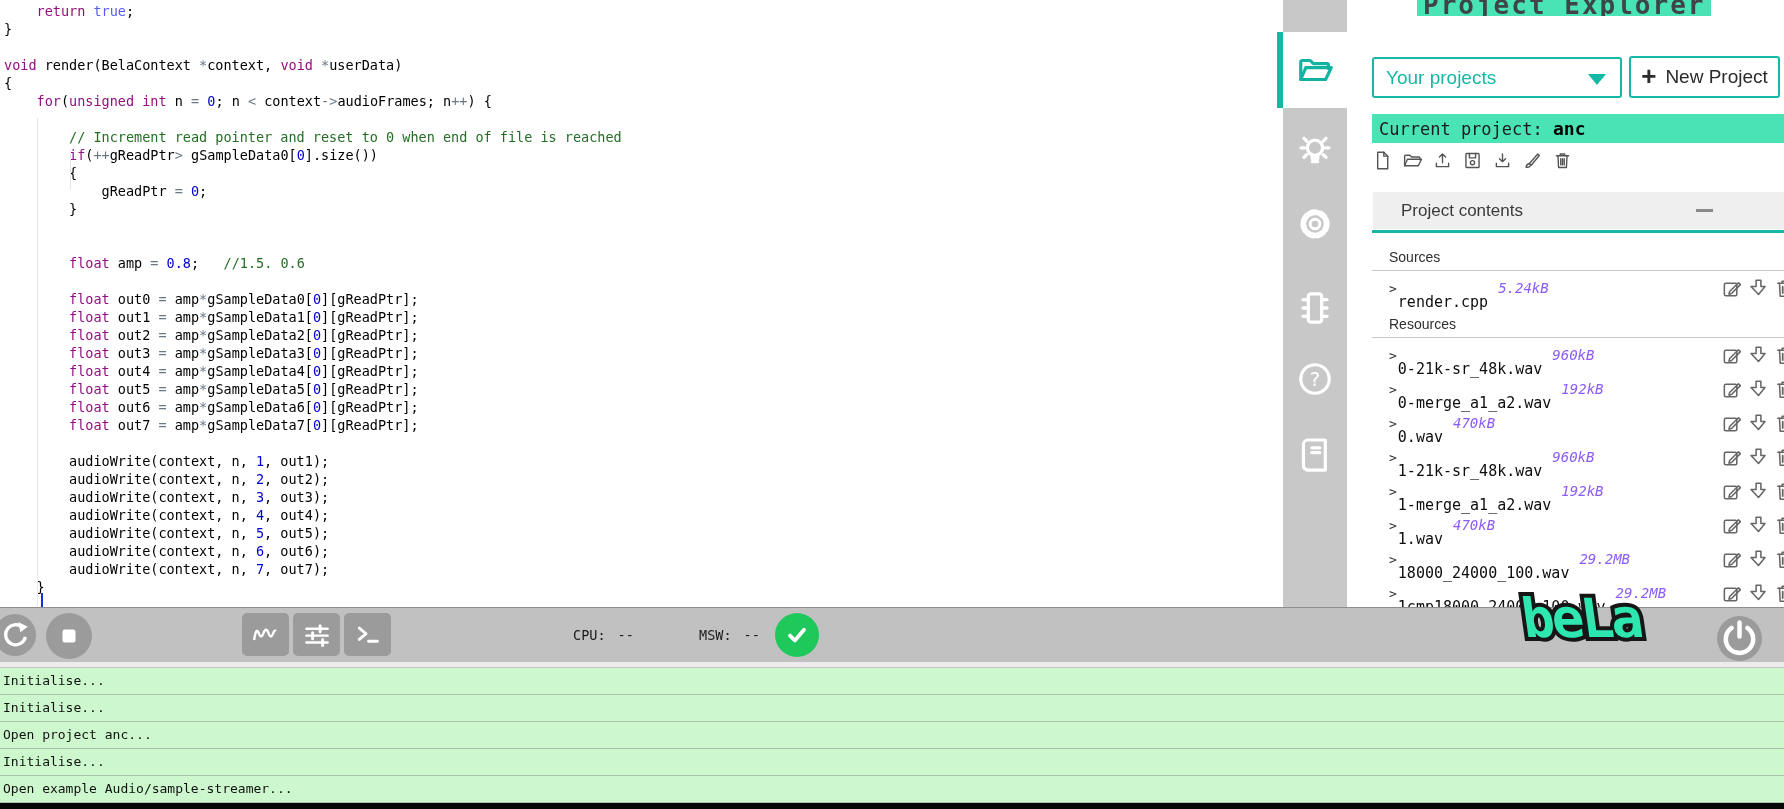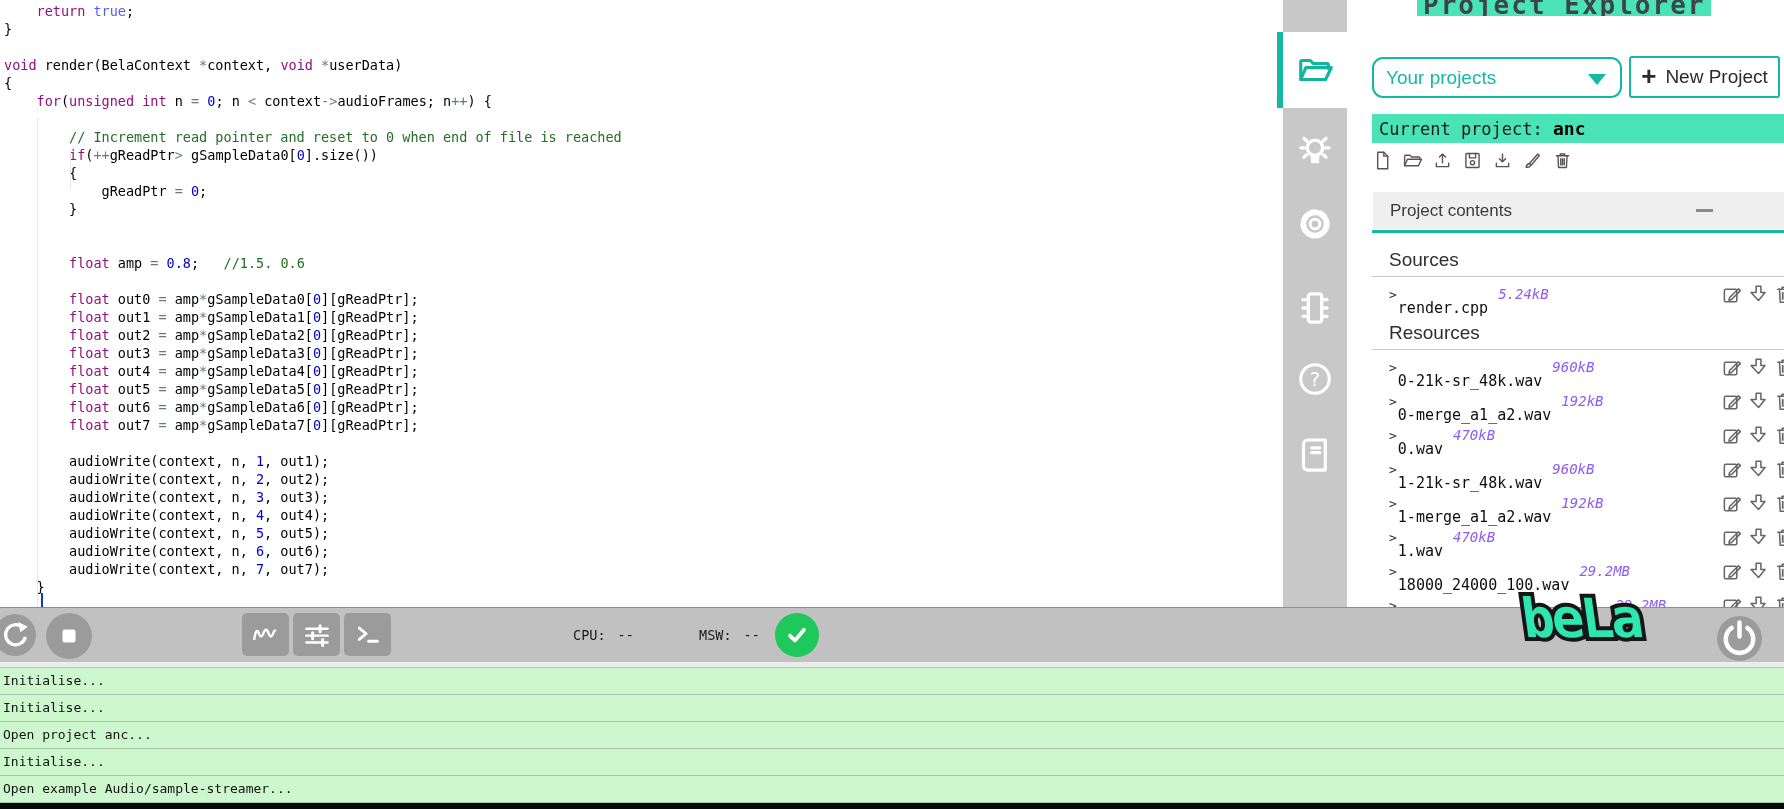--- a/index.html
+++ b/index.html
@@ -26,40 +26,40 @@
   .tab.active{background:#fff;}
   .tab.active::before{content:"";position:absolute;left:-6px;top:0;width:6px;height:100%;background:#14b8a4;}
   .tab.active svg{stroke:#13b3a1;}
 
   
   #panel{position:absolute;left:1347px;top:0;width:437px;height:607px;background:#fff;overflow:hidden;}
   #pe-title-clip{position:absolute;left:26px;top:0;height:16px;overflow:hidden;padding-left:44px;}
   #pe-title{display:inline-block;background:#49e3b5;color:#3e4549;font:bold 26px/34px "DejaVu Sans Mono",monospace;
             letter-spacing:2px;padding:0 6px;margin-top:-18px;white-space:nowrap;}
   #projects-dropdown{position:absolute;left:25px;top:57px;width:250px;height:41px;border:2px solid #14b8a4;
-            border-radius:11px;box-sizing:border-box;display:flex;align-items:center;cursor:pointer;}
+            border-radius:3px;box-sizing:border-box;display:flex;align-items:center;cursor:pointer;}
   #projects-dropdown .val{color:#14b8a4;font-size:19px;padding-left:12px;}
   #projects-dropdown .tri{position:absolute;right:14px;top:15px;width:0;height:0;
             border-left:9px solid transparent;border-right:9px solid transparent;border-top:11px solid #14b8a4;}
   #new-project-btn{position:absolute;left:282px;top:56px;width:151px;height:42px;border:2px solid #14b8a4;
             border-radius:3px;box-sizing:border-box;display:flex;align-items:center;justify-content:center;gap:9px;
             background:#fff;cursor:pointer;}
   #new-project-btn .plus{font:bold 26px/26px "Liberation Sans",sans-serif;color:#2b2b2b;margin-top:-3px;}
   #new-project-btn .lbl{font-size:19px;color:#2b2b2b;}
   #current-project{position:absolute;left:25px;right:-2px;top:114px;height:29px;background:#49e3b5;
             font:17px/29px "DejaVu Sans Mono",monospace;color:#1b1b1b;padding-left:7px;white-space:pre;}
   #current-project b{font-size:18px;color:#000;}
   #ptoolbar{position:absolute;left:25px;top:150px;display:flex;gap:9px;}
   #ptoolbar svg{stroke:#555;fill:none;stroke-width:1.6;stroke-linecap:round;stroke-linejoin:round;cursor:pointer;}
   #contents-header{position:absolute;left:26px;right:0;top:192px;height:37px;background:#efefef;
-            font-size:17px;color:#3a3a3a;line-height:37px;padding-left:17px;cursor:pointer;}
+            font-size:17px;color:#3a3a3a;line-height:37px;padding-left:28px;cursor:pointer;}
   #contents-dash{position:absolute;right:71px;top:17px;width:17px;height:3px;background:#8a8a8a;}
   #contents-rule{position:absolute;left:25px;right:0;top:230px;height:3px;background:#16b8a5;}
   #file-sections{position:absolute;left:25px;right:0;top:246px;}
-  .sec-title{font-size:19px;color:#2e2e2e;padding:3px 0 5px 17px;border-bottom:1px solid #c9c9c9;margin-top:0;}
+  .sec-title{font-size:14px;color:#2e2e2e;padding:3px 0 5px 17px;border-bottom:1px solid #c9c9c9;margin-top:0;}
   .sec-title.later{margin-top:8px;}
   .frow{display:flex;align-items:center;height:34px;padding-left:17px;cursor:pointer;}
   .chev{font:13px "DejaVu Sans Mono",monospace;color:#333;margin-right:1px;}
   .fname{font:15px "DejaVu Sans Mono",monospace;color:#0d0d0d;margin-top:28px;}
   .fsize{font:italic 14px "DejaVu Sans Mono",monospace;color:#8b5cf6;margin-left:10px;text-align:center;}
   .ficons{margin-left:auto;display:flex;gap:3px;margin-right:-12px;}
   .ficons svg{stroke:#666;fill:none;stroke-width:1.6;stroke-linecap:round;stroke-linejoin:round;cursor:pointer;}
 
   
   #toolbar{position:absolute;left:0;top:607px;width:1784px;height:55px;background:#c1c1c1;border-top:1px solid #8e8e8e;box-sizing:border-box;}

